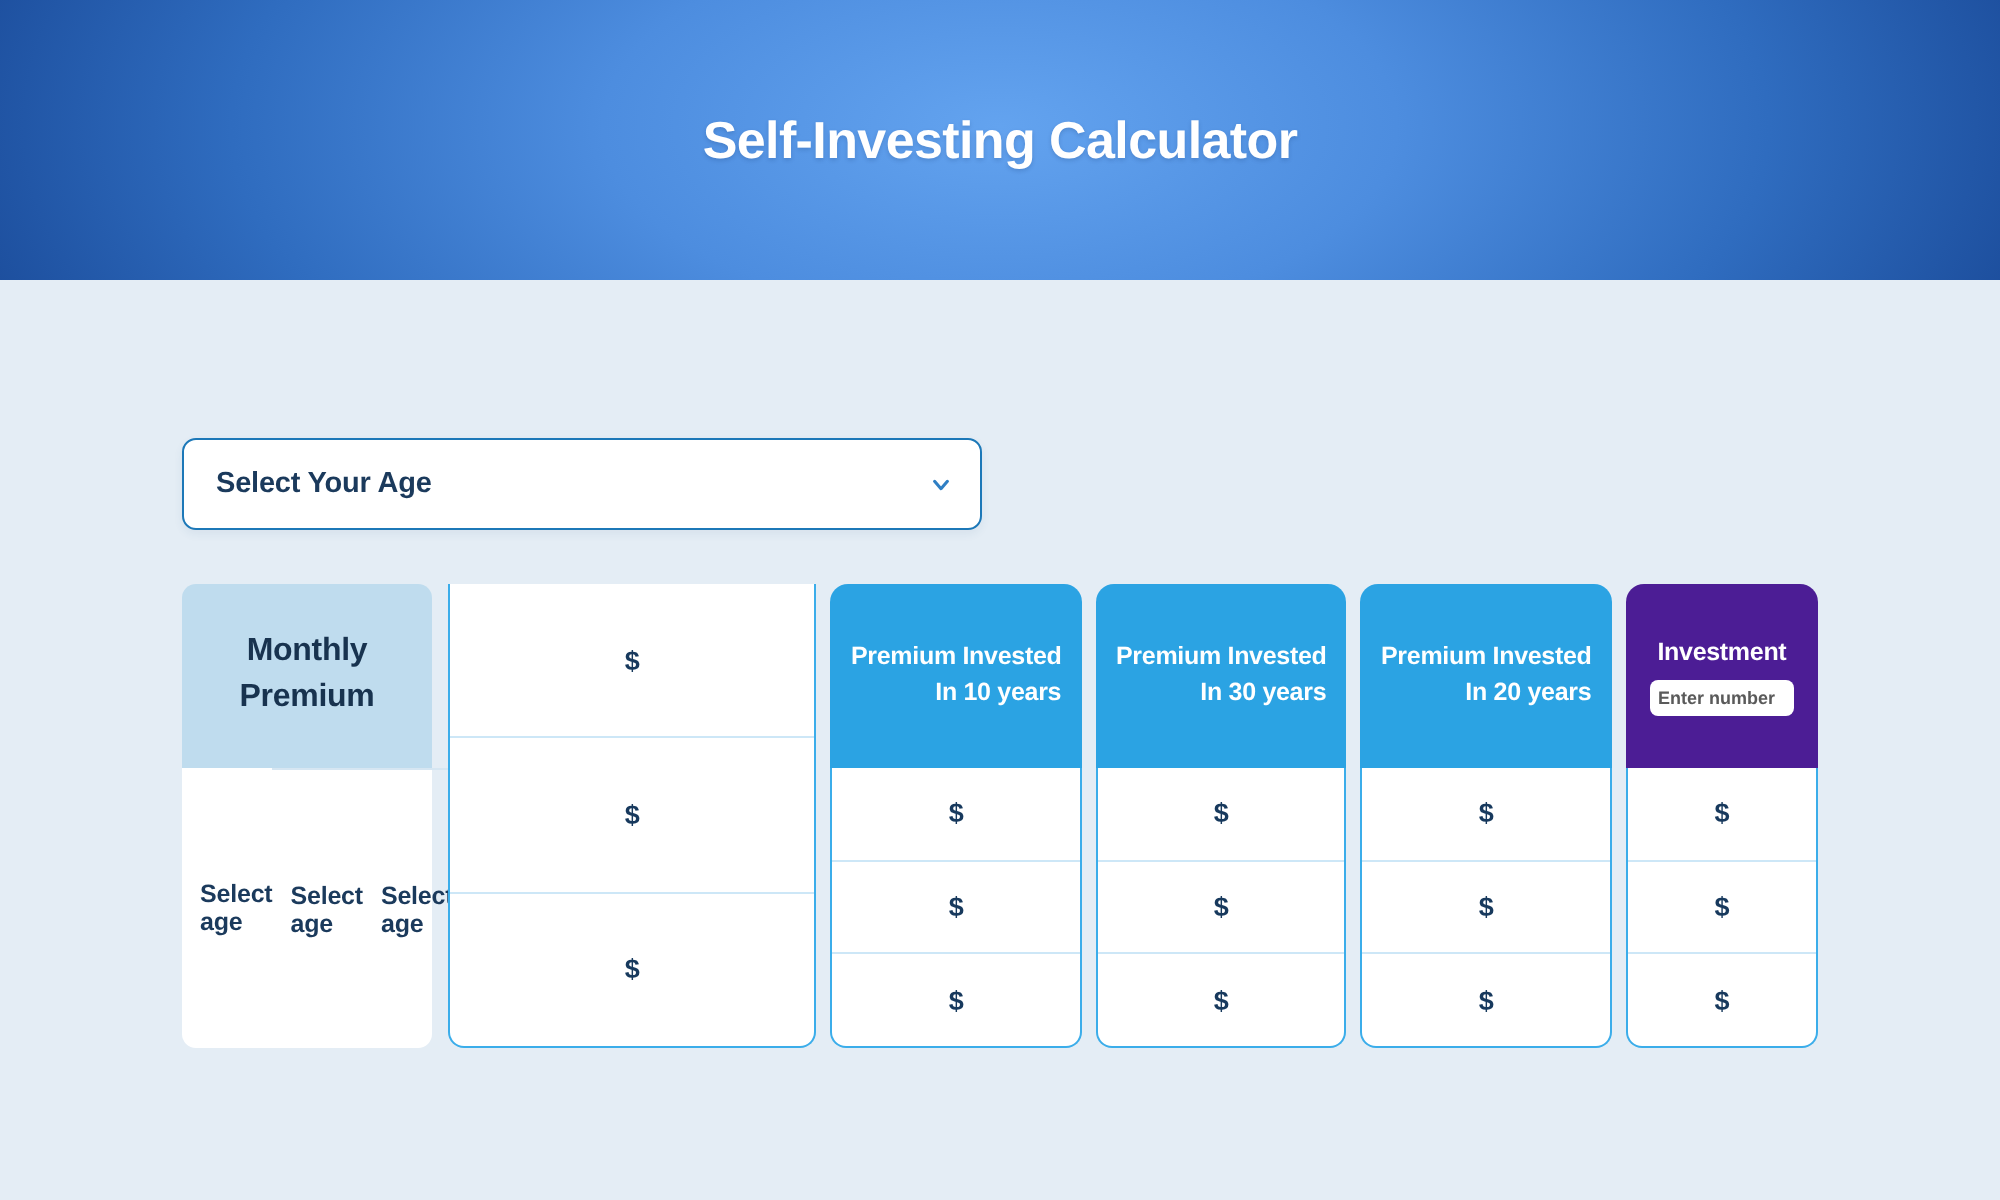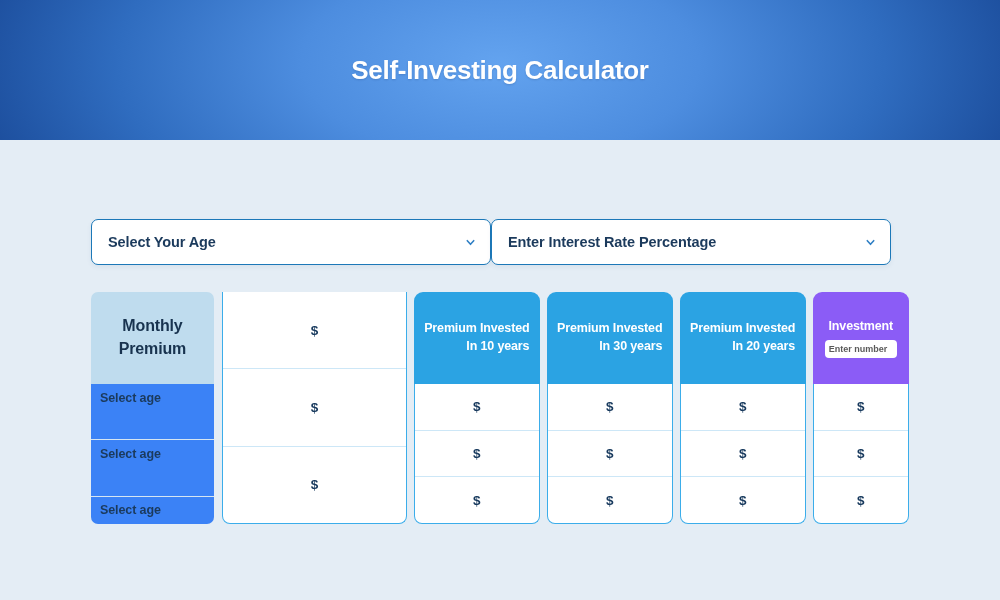--- a/index.html
+++ b/index.html
@@ -119,47 +119,46 @@
   .col-first { width: 125px; margin-right: 1px; }
   .col-first .col-head {
     height: 92px;
     background: #bfdcee;
     color: #18334f;
     border-radius: 7px 7px 0 0;
     font-size: 16px;
     padding: 0 10px;
   }
   .col-first .body {
-    background: #3b82f6;
+    background: #ffffff;
     border-radius: 0 0 7px 7px;
     flex: 1;
     display: flex;
-    flex-direction: column;
-    gap: 28px;
+    flex-direction: row;
   }
   .col-first .cell {
     flex: 1;
     display: flex;
     align-items: center;
     padding-left: 9px;
     font-size: 12.5px;
     font-weight: bold;
     color: #1b3a5c;
     letter-spacing: -0.1px;
   }
   .col-first .cell + .cell { border-top: 1px solid #d6e6f2; }
 
   
   .col-data { margin-left: 7px; }
   .col-data .col-head {
     height: 92px;
     background: #2ba3e3;
     border-radius: 9px 9px 0 0;
   }
-  .col-data.accent .col-head { background: #8b5cf6; }
+  .col-data.accent .col-head { background: #4c1d95; }
 
   .col-data .body {
     flex: 1;
     background: #ffffff;
     border: 1.7px solid #3badea;
     border-top: none;
     border-radius: 0 0 8px 8px;
     display: flex;
     flex-direction: column;
   }
@@ -209,28 +208,20 @@
 
   <div class="select-box">
     <span class="select-label">Select Your Age</span>
     <span class="chev">
       <svg viewBox="0 0 24 24" fill="none" stroke="currentColor" stroke-width="3.4" stroke-linecap="round" stroke-linejoin="round">
         <polyline points="5,8 12,16 19,8"></polyline>
       </svg>
     </span>
   </div>
 
-  <div class="select-box">
-    <span class="select-label">Enter Interest Rate Percentage</span>
-    <span class="chev">
-      <svg viewBox="0 0 24 24" fill="none" stroke="currentColor" stroke-width="3.4" stroke-linecap="round" stroke-linejoin="round">
-        <polyline points="5,8 12,16 19,8"></polyline>
-      </svg>
-    </span>
-  </div>
 
 </div>
 
 <div class="table-wrap">
 
   <div class="col col-first">
     <div class="col-head">
       <span>Monthly Premium</span>
     </div>
     <div class="body">

